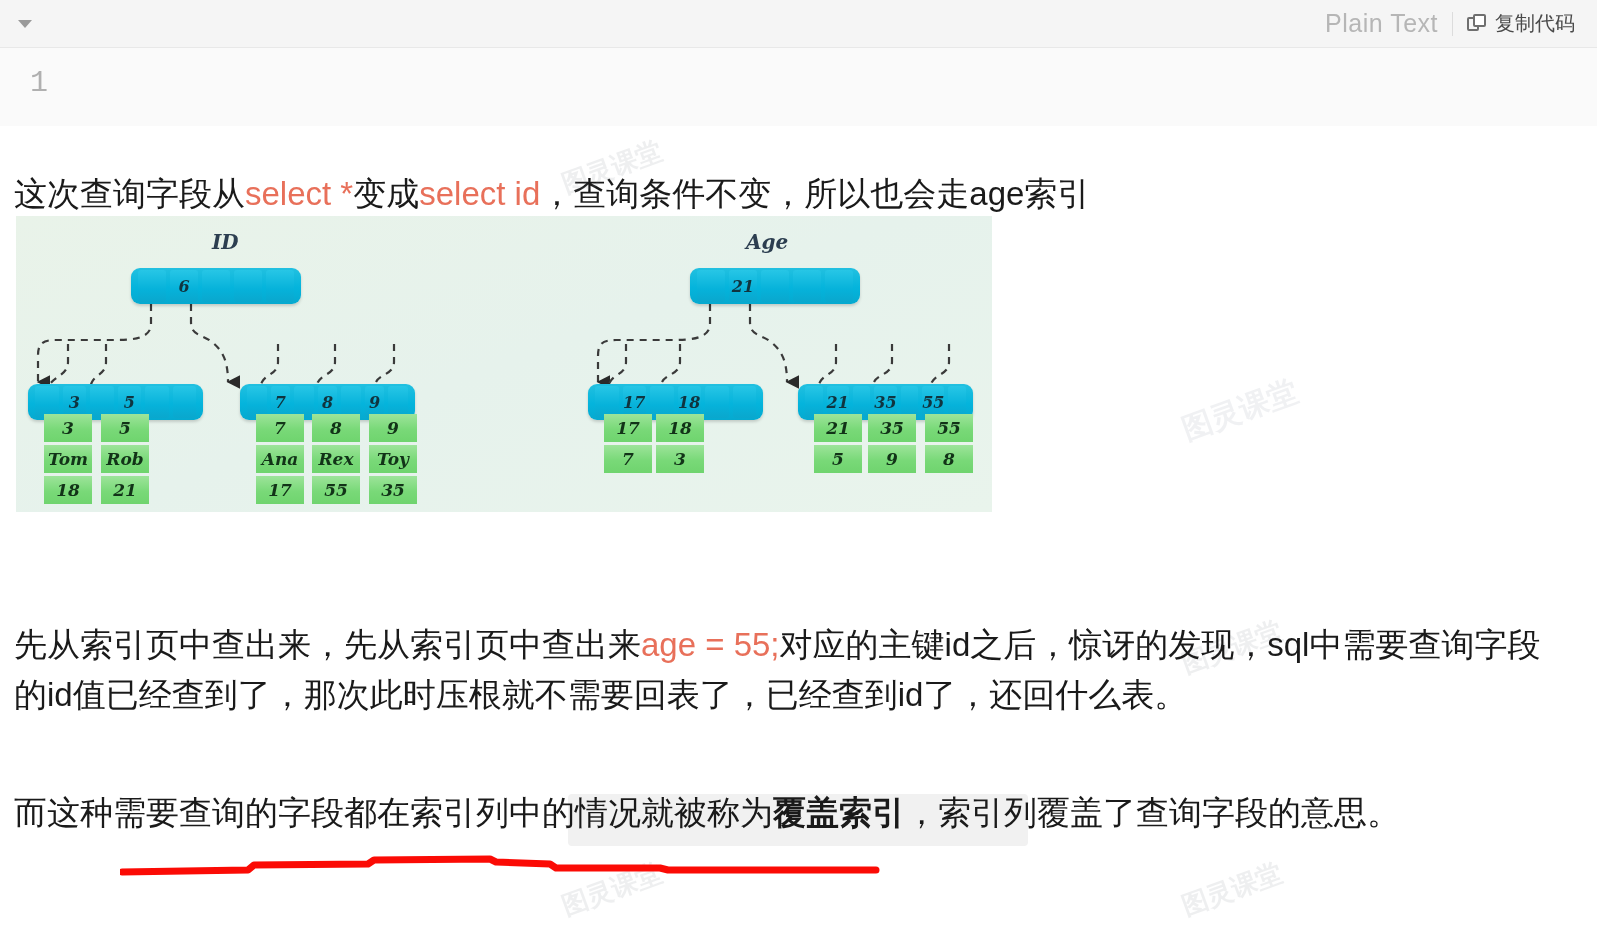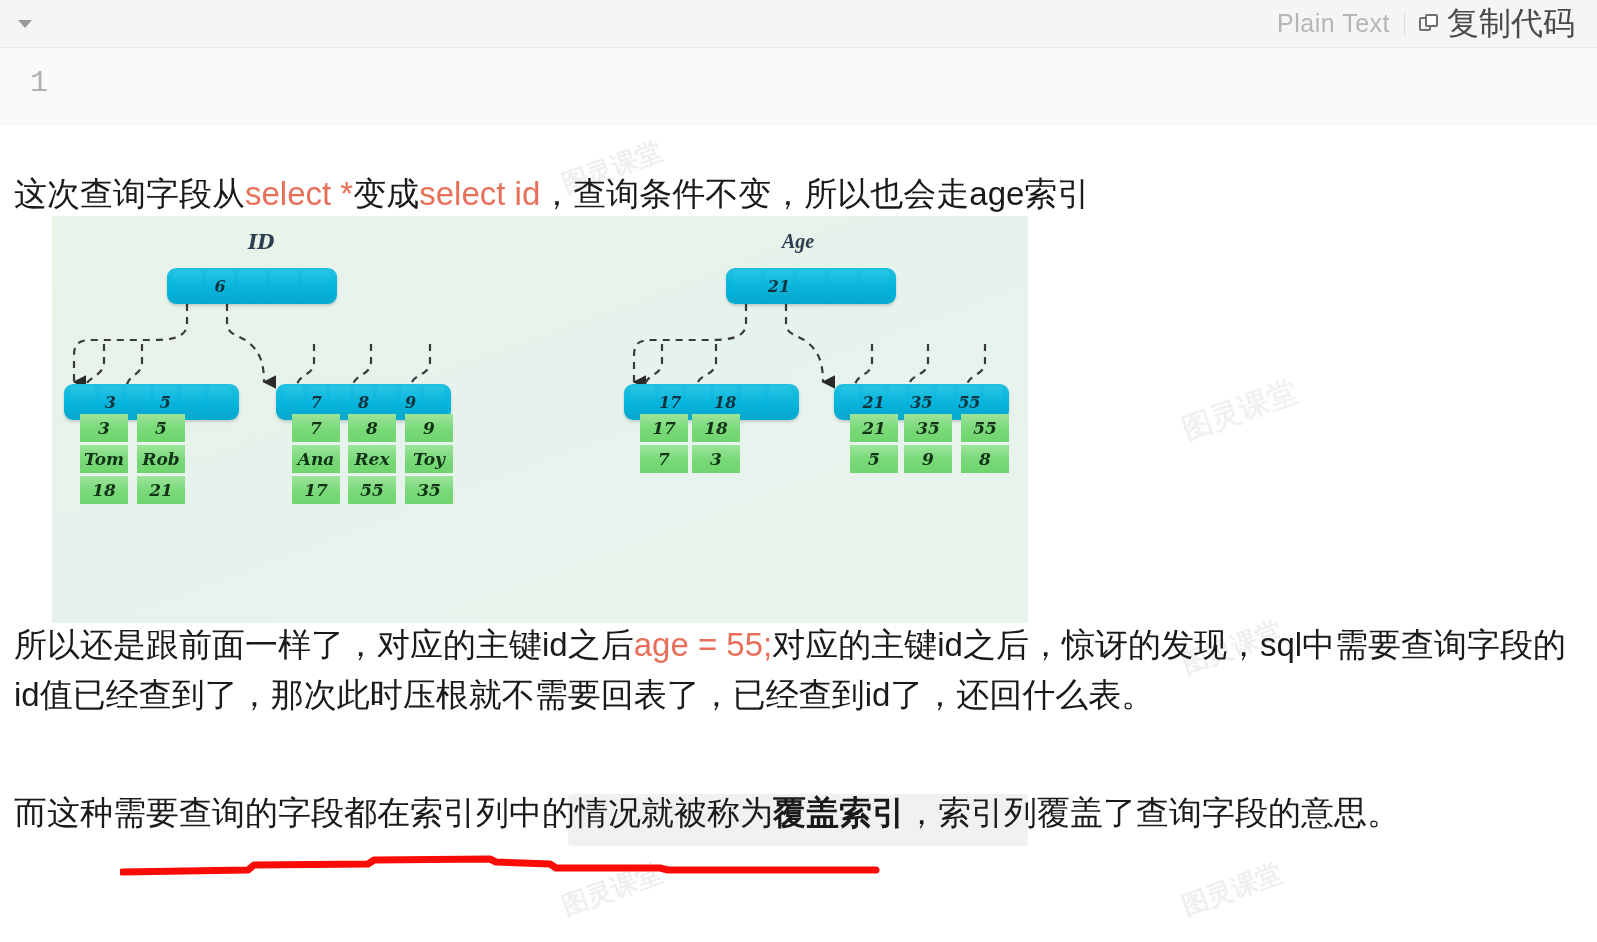--- a/index.html
+++ b/index.html
@@ -24,21 +24,21 @@
   .lang-label{
     color:#b6b6b6;font-size:25px;letter-spacing:.5px;margin-right:14px;
     font-family:"Liberation Sans",sans-serif;
   }
   .head-divider{width:1px;height:24px;background:#dcdcdc;margin-right:14px;}
   .copy-btn{display:flex;align-items:center;gap:8px;cursor:pointer;}
   .copy-icon{display:inline-block;width:20px;height:20px;position:relative;}
   .copy-icon i{position:absolute;display:block;border:2px solid #6f6f6f;box-sizing:border-box;}
   .copy-icon i:nth-child(1){left:0;top:3px;width:12px;height:14px;border-radius:2px;}
   .copy-icon i:nth-child(2){left:6px;top:0;width:13px;height:13px;border-radius:2px;background:#fff;}
-  .copy-text{color:#4a4a4a;font-size:32px;}
+  .copy-text{color:#4a4a4a;font-size:20px;}
   .code-body{
     background:#fafafa;padding:18px 0 26px 0;box-sizing:border-box;
   }
   .code-line{display:flex;align-items:baseline;padding-left:30px;}
   .line-no{
     color:#b0b0b0;font-size:30px;width:36px;flex:none;
     font-family:"Liberation Mono","DejaVu Sans Mono",monospace;
   }
   .code-text{
     color:#1f1f1f;font-size:30px;white-space:pre;letter-spacing:1.6px;
@@ -58,24 +58,23 @@
 
   
   .gray-hl{
     position:absolute;left:568px;top:794px;width:460px;height:52px;
     background:#f1f1f1;border-radius:4px;
   }
   .red-underline{position:absolute;left:120px;top:852px;width:760px;height:26px;}
 
   
   .figure{
-    position:absolute;left:16px;top:216px;width:976px;height:407px;
+    position:absolute;left:16px;top:216px;width:976px;height:296px;
     background:linear-gradient(160deg,#e9f3e9 0%,#e6f2ec 50%,#e9f4ec 100%);
     overflow:hidden;
-    margin-left:36px;
   }
   .tree-title{
     position:absolute;font-style:italic;font-weight:bold;font-size:20px;color:#2c3e50;
     font-family:"DejaVu Serif","Liberation Serif",serif;
   }
   
   .bnode{
     position:absolute;height:36px;border-radius:9px;
     background:linear-gradient(180deg,#22c0e0 0%,#04b4dc 55%,#06a9cf 100%);
     box-shadow:0 2px 3px rgba(0,0,0,.16);
@@ -165,21 +164,21 @@
       <path d="M610,128 L610,146 C610,158 598,158 594,166 C591,172 591,180 591,190"></path>
       <path d="M664,128 L664,146 C664,158 650,158 646,166 C643,172 643,180 643,190"></path>
 
       <path d="M820,128 L820,146 C820,158 808,158 804,166 C801,172 801,180 801,190"></path>
       <path d="M876,128 L876,146 C876,158 862,158 858,166 C855,172 855,180 855,190"></path>
       <path d="M933,128 L933,146 C933,158 920,158 916,166 C913,172 913,180 913,190"></path>
     </g>
   </svg>
 
   <div class="tree-title" style="left:196px;top:14px;">ID</div>
-  <div class="tree-title" style="left:730px;top:14px;font-family:Liberation Serif, serif;">Age</div>
+  <div class="tree-title" style="left:730px;top:14px;">Age</div>
 
   <div class="bnode" style="left:115px;top:52px;width:170px;">
     <div class="bcell"></div>
     <div class="bcell">6</div>
     <div class="bcell"></div>
     <div class="bcell"></div>
     <div class="bcell"></div>
   </div>
 
   <div class="bnode" style="left:12px;top:168px;width:175px;">
@@ -276,21 +275,21 @@
   </div>
 </div>
 
 <div class="wm2" style="left:1180px;top:390px;">图灵课堂</div>
 <div class="wm" style="left:560px;top:872px;">图灵课堂</div>
 <div class="wm" style="left:1180px;top:872px;">图灵课堂</div>
 <div class="wm" style="left:560px;top:150px;">图灵课堂</div>
 <div class="wm" style="left:1180px;top:630px;">图灵课堂</div>
 
 <div class="prose p2">
-  <span>所以还是跟前面一样了，对应的主键id之后</span><span class="kw">age = 55;</span><span>对应的主键id之后，惊讶的发现，sql中需要查询字段的id值已经查到了，那次此时压根就不需要回表了，已经查到id了，还回什么表。</span>
+  <span>先从索引页中查出来，先从索引页中查出来</span><span class="kw">age = 55;</span><span>对应的主键id之后，惊讶的发现，sql中需要查询字段的id值已经查到了，那次此时压根就不需要回表了，已经查到id了，还回什么表。</span>
 </div>
 
 <div class="gray-hl"></div>
 
 <div class="prose p3">
   <span>而这种需要查询的字段都在索引列中的情况就被称为</span><span class="bold">覆盖索引</span><span>，索引列覆盖了查询字段的意思。</span>
 </div>
 
 <svg class="red-underline" viewBox="0 0 760 26" preserveAspectRatio="none">
   <path d="M2,20 L128,18 L134,13 L248,12 L254,8 L370,7 L376,10 L430,12 L436,16 L540,16 L548,18 L756,18" fill="none" stroke="#fb0b05" stroke-width="7" stroke-linejoin="round" stroke-linecap="round"></path>

